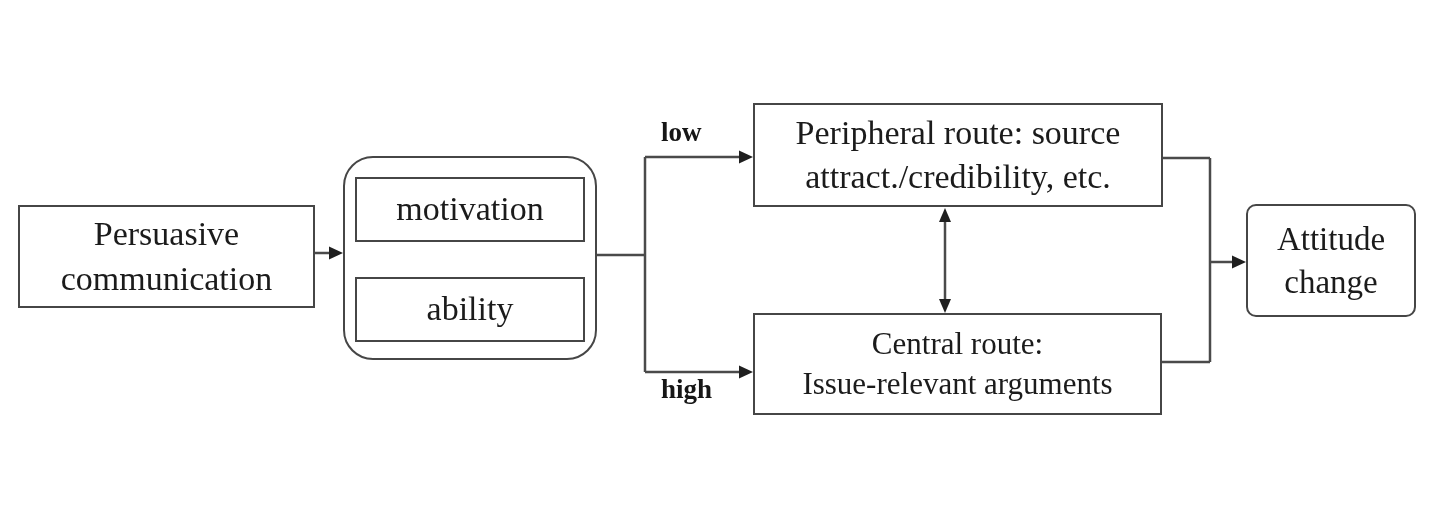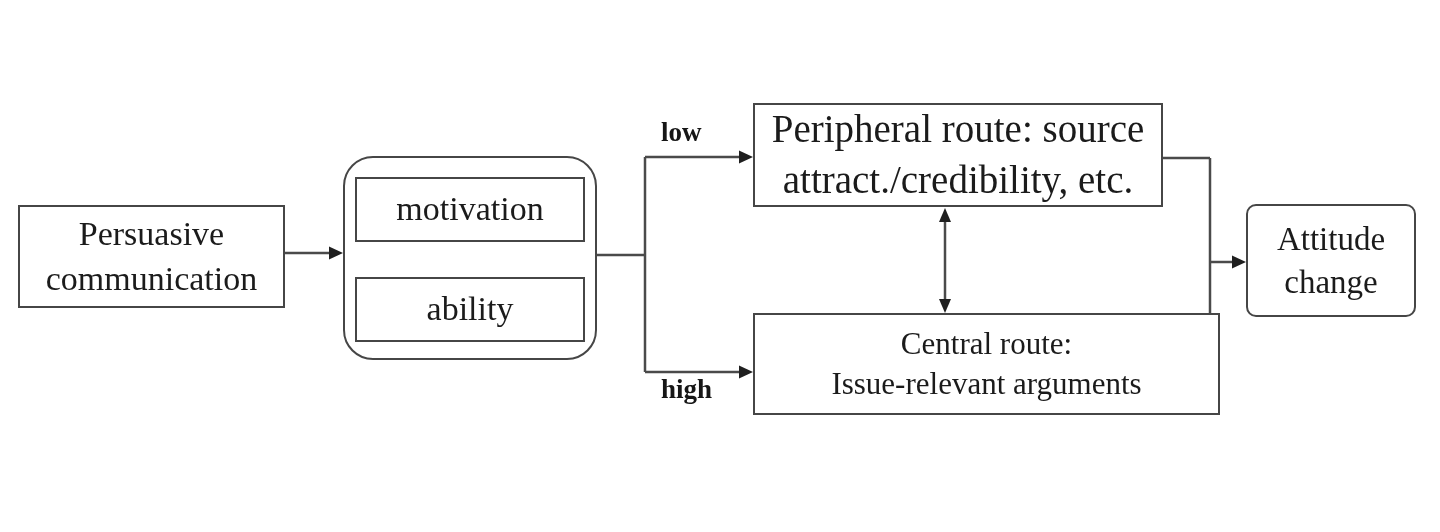--- a/index.html
+++ b/index.html
@@ -30,21 +30,21 @@
     border: 2px solid #464646;
     background: #ffffff;
     display: flex;
     align-items: center;
     justify-content: center;
     text-align: center;
     white-space: pre-line;
     line-height: 1.3;
   }
   .node-persuasive {
-    left: 18px; top: 205px; width: 267px; height: 103px;
+    left: 18px; top: 205px; width: 297px; height: 103px;
     font-size: 34px;
   }
   .node-moderators {
     left: 343px; top: 156px; width: 254px; height: 204px;
     display: block;
     border-radius: 30px;
   }
   .node-inner {
     position: absolute;
     box-sizing: border-box;
@@ -55,24 +55,24 @@
     justify-content: center;
     left: 10px;
     width: 230px;
     height: 65px;
     font-size: 34px;
   }
   .node-motivation { top: 19px; }
   .node-ability { top: 119px; }
   .node-peripheral {
     left: 753px; top: 103px; width: 410px; height: 104px;
-    font-size: 39px;
+    font-size: 34px;
   }
   .node-central {
-    left: 753px; top: 313px; width: 467px; height: 102px;
+    left: 753px; top: 313px; width: 409px; height: 102px;
     font-size: 31px;
   }
   .node-attitude {
     left: 1246px; top: 204px; width: 170px; height: 113px;
     font-size: 33px;
     border-radius: 10px;
   }
   .edge-label {
     position: absolute;
     font-size: 27px;

